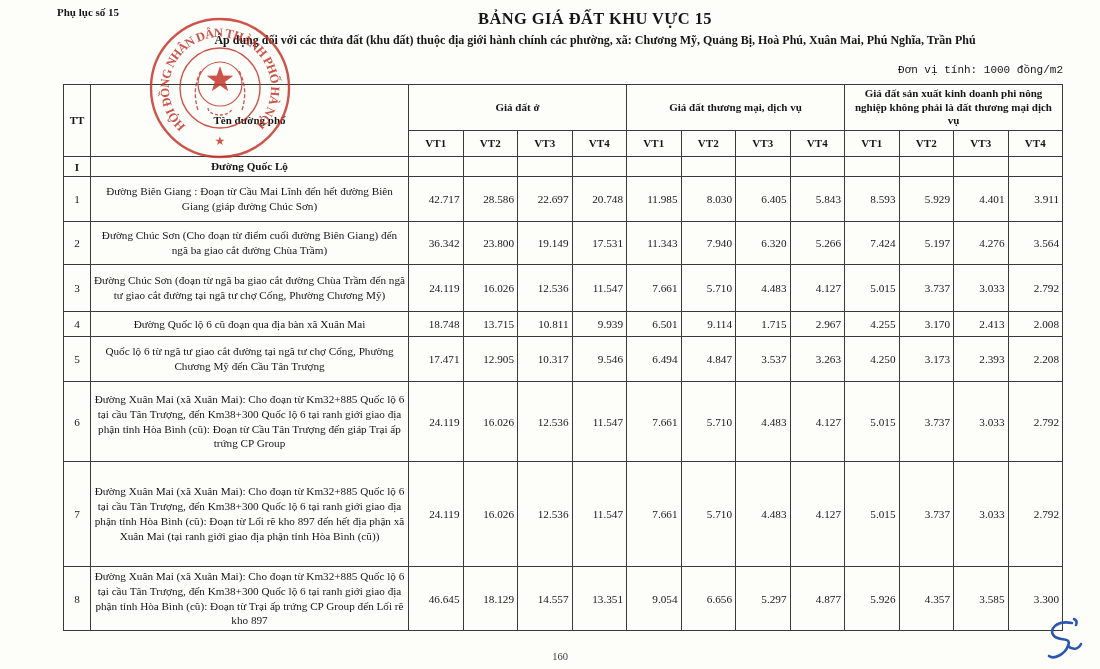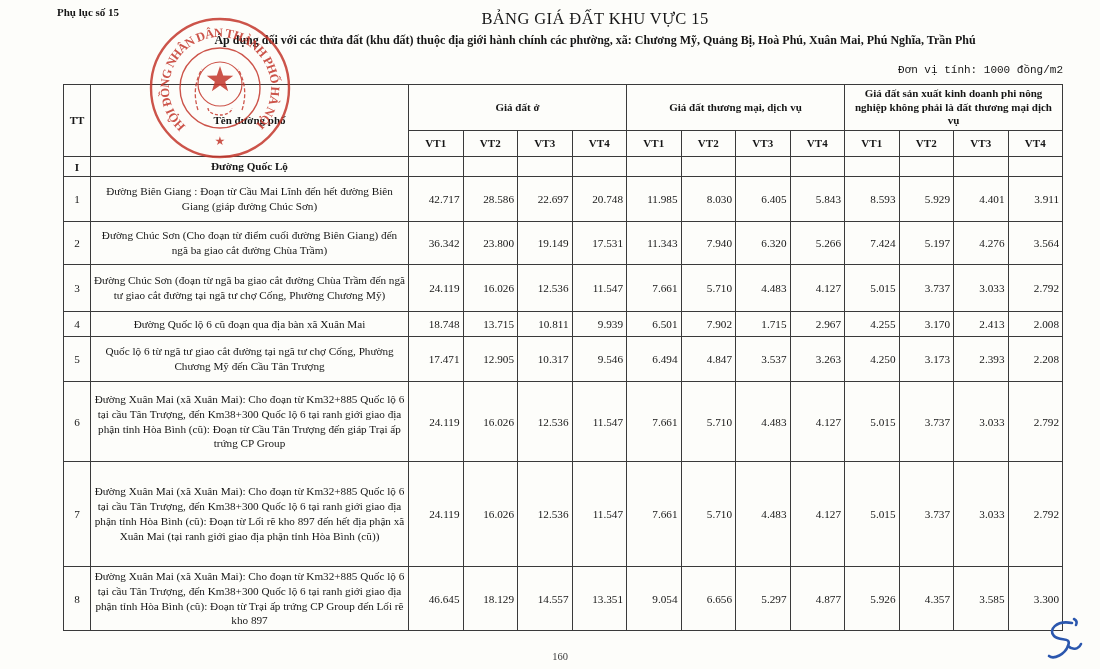--- a/index.html
+++ b/index.html
@@ -8,21 +8,21 @@
     background:#ffffff;
     font-family:"Liberation Serif", serif;
     color:#161616;
     position:relative;
     overflow:hidden;
   }
   .page{position:absolute;inset:0;background:#fdfdfa;}
 
   .appendix{position:absolute;top:6px;left:57px;font-weight:bold;font-size:11px;}
   .title{position:absolute;top:9px;left:90px;width:1010px;text-align:center;
-         font-weight:normal;font-size:16.5px;letter-spacing:.4px;}
+         font-weight:bold;font-size:16.5px;letter-spacing:.4px;}
   .subtitle{position:absolute;top:33px;left:90px;width:1010px;text-align:center;
             font-weight:bold;font-size:12px;}
   .citation{position:absolute;top:51px;left:90px;width:1010px;text-align:center;
             font-style:italic;font-size:11px;}
   .unit{position:absolute;top:64px;left:63px;width:1000px;text-align:right;font-size:11px;font-family:Liberation Mono, monospace;}
 
   table.price{
     position:absolute;left:63px;top:84px;width:1000px;
     border-collapse:collapse;table-layout:fixed;
     font-size:11.2px;
@@ -171,21 +171,21 @@
           <td class="v">2.792</td>
       </tr>
       <tr>
         <td class="tt">4</td>
         <td class="nm">Đường Quốc lộ 6 cũ đoạn qua địa bàn xã Xuân Mai</td>
         <td class="v">18.748</td>
           <td class="v">13.715</td>
           <td class="v">10.811</td>
           <td class="v">9.939</td>
         <td class="v">6.501</td>
-          <td class="v">7.902</td>
+          <td class="v">9.114</td>
           <td class="v">1.715</td>
           <td class="v">2.967</td>
         <td class="v">4.255</td>
           <td class="v">3.170</td>
           <td class="v">2.413</td>
           <td class="v">2.008</td>
       </tr>
       <tr>
         <td class="tt">5</td>
         <td class="nm">Quốc lộ 6 từ ngã tư giao cắt đường tại ngã tư chợ Cống, Phường Chương Mỹ đến Cầu Tân Trượng</td>

